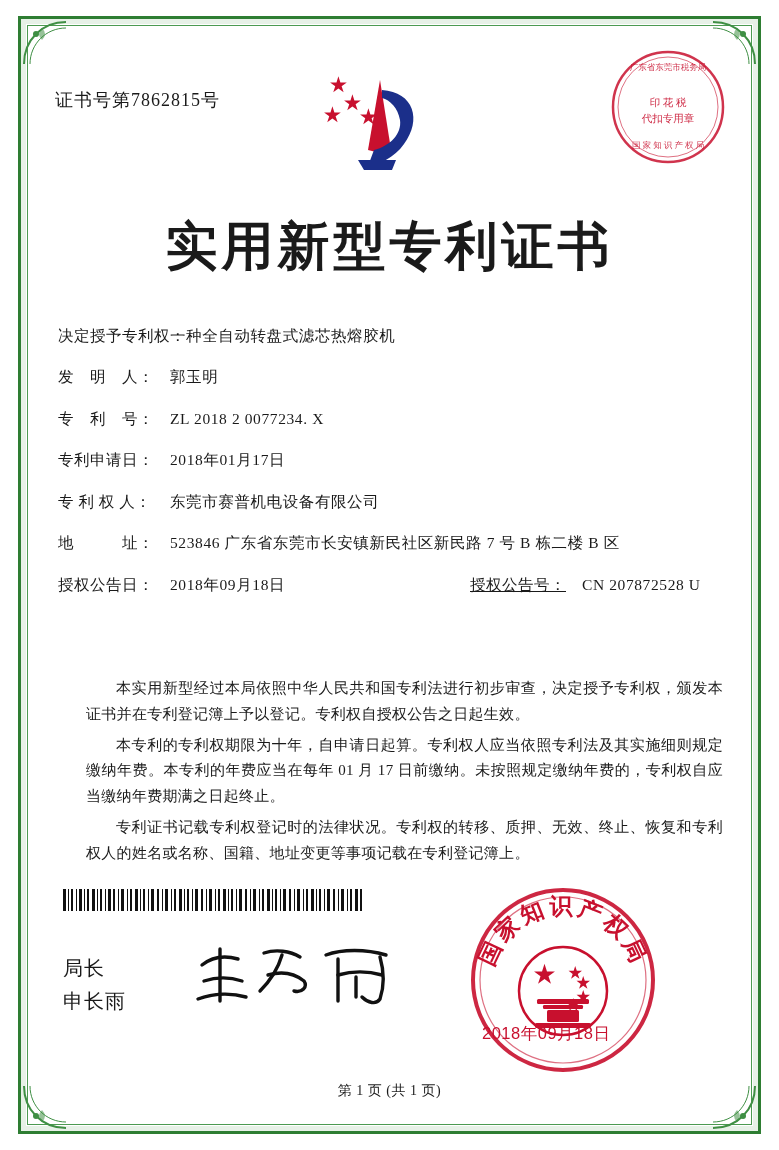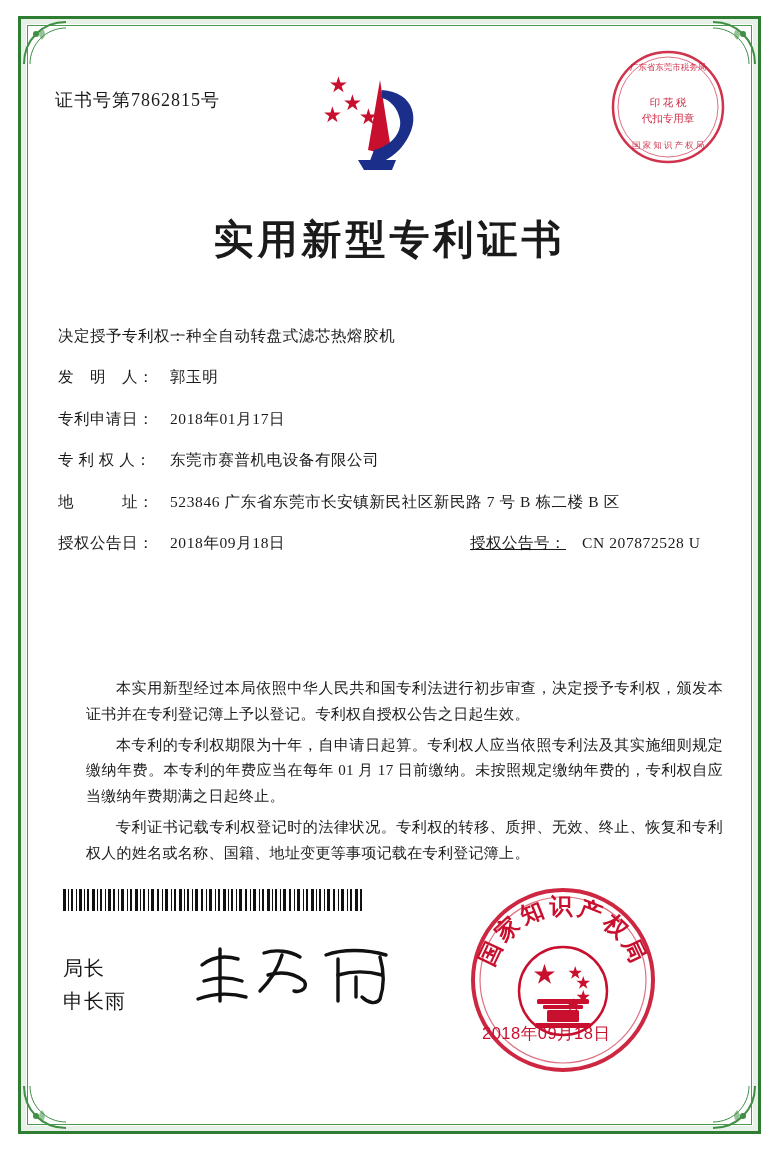--- a/index.html
+++ b/index.html
@@ -81,21 +81,21 @@
     top: 48px;
     width: 118px;
     height: 118px;
   }
   .title {
     position: absolute;
     left: 0;
     right: 0;
     top: 212px;
     text-align: center;
-    font-size: 40px;
+    font-size: 52px;
     font-weight: bold;
     letter-spacing: 4px;
     font-family: Liberation Mono, monospace;
   }
 
   
   .fields {
     position: absolute;
     left: 58px;
     top: 325px;
@@ -276,20 +276,24 @@
   <div class="title">实用新型专利证书</div>
 
   <div class="fields">
     <div class="frow">
       <div class="flabel">决定授予专利权：</div>
       <div class="fvalue">一种全自动转盘式滤芯热熔胶机</div>
     </div>
     <div class="frow">
       <div class="flabel">发　明　人：</div>
       <div class="fvalue">郭玉明</div>
+    </div>
+    <div class="frow">
+      <div class="flabel">专　利　号：</div>
+      <div class="fvalue">ZL 2018 2 0077234. X</div>
     </div>
     <div class="frow">
       <div class="flabel">专利申请日：</div>
       <div class="fvalue">2018年01月17日</div>
     </div>
     <div class="frow">
       <div class="flabel">专 利 权 人：</div>
       <div class="fvalue">东莞市赛普机电设备有限公司</div>
     </div>
     <div class="frow">
@@ -432,13 +436,14 @@
           <rect x="-11" y="21" width="4" height="10"></rect>
           <rect x="-2" y="21" width="4" height="10"></rect>
           <rect x="7" y="21" width="4" height="10"></rect>
           <rect x="-28" y="32" width="56" height="5" rx="1.5"></rect>
         </g>
       </g>
     </svg>
   </div>
   <div class="seal-date">2018年09月18日</div>
 
+  <div class="footer">第 1 页 (共 1 页)</div>
 </div>
 
 </body></html>

